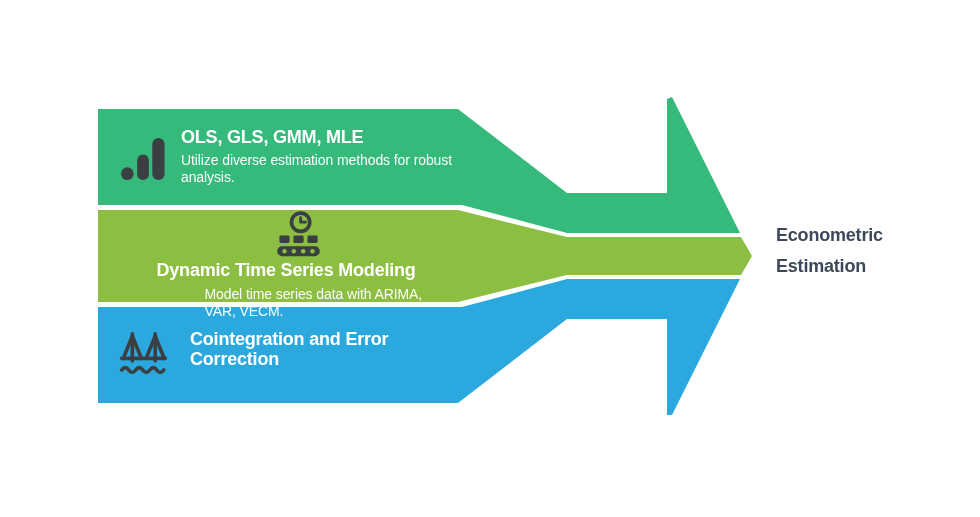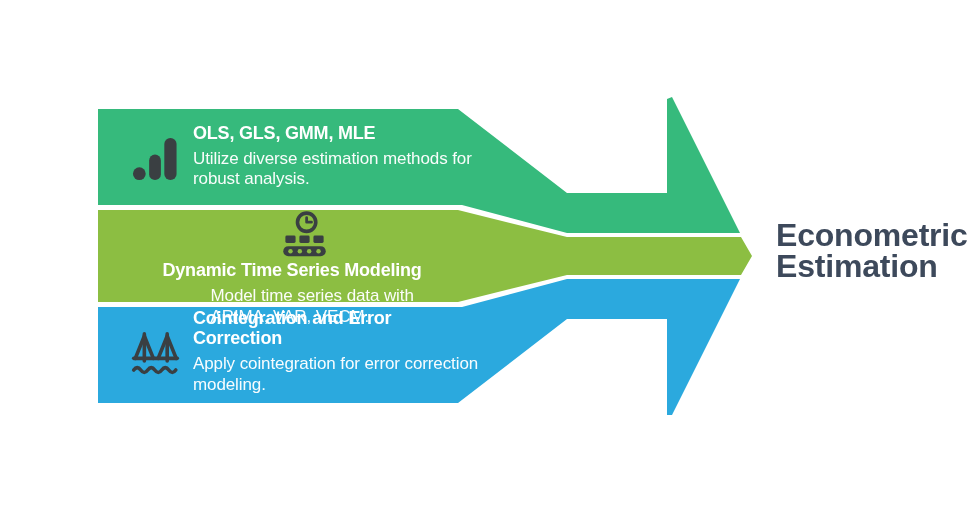--- a/index.html
+++ b/index.html
@@ -22,21 +22,21 @@
     width: 980px;
     height: 517px;
     display: block;
   }
   .band {
     position: absolute;
     left: 98px;
     width: 384px;
     display: flex;
     align-items: center;
-    padding-left: 28px;
+    padding-left: 16px;
     box-sizing: border-box;
   }
   .band1 { top: 109px; height: 96px; }
   .band2 { top: 210px; height: 92px; flex-direction: column; }
   .band3 { top: 318px; height: 69px; justify-content: space-between; }
   .icon-box {
     width: 58px;
     flex: none;
     display: flex;
     justify-content: center;
@@ -48,32 +48,32 @@
   }
   .band-title {
     font-size: 18px;
     font-weight: bold;
     line-height: 1.1;
     letter-spacing: -0.2px;
     color: #ffffff;
     margin-bottom: 5px;
   }
   .band-desc {
-    font-size: 17px;
+    font-size: 14px;
     line-height: 1.22;
     letter-spacing: -0.1px;
     color: rgba(255,255,255,0.97);
   }
   .band2 .band-desc { max-width: 262px; margin-left: 48px; }
   .result-label {
     position: absolute;
     left: 776px;
     top: 220px;
     width: 195px;
-    font-size: 32px;
+    font-size: 18px;
     font-weight: bold;
     line-height: 31px;
     letter-spacing: -0.2px;
   }
 </style>
 </head>
 <body>
 
 <div class="stage">
 
@@ -126,19 +126,18 @@
         <path d="M5 29.5 L13.5 8.5 L22 29.5"></path>
         <path d="M13.5 6.5 V32"></path>
         <path d="M26.5 29.5 L35 8.5 L43.5 29.5"></path>
         <path d="M35 6.5 V32"></path>
         <path d="M3.5 29.5 H44.5"></path>
         <path d="M3.5 40.5 q3.3 -4.6 6.6 0 t6.6 0 t6.6 0 t6.6 0 t6.6 0 t6.6 0"></path>
       </svg>
     </div>
     <div class="texts">
       <div class="band-title">Cointegration and Error Correction</div>
-      <div class="band-desc">Apply cointegration for error correction modeling.</div>
     </div>
   </div>
 
   <div class="result-label" style="color: rgb(61, 73, 91);">Econometric Estimation</div>
 
 </div>
 
 </body></html>

